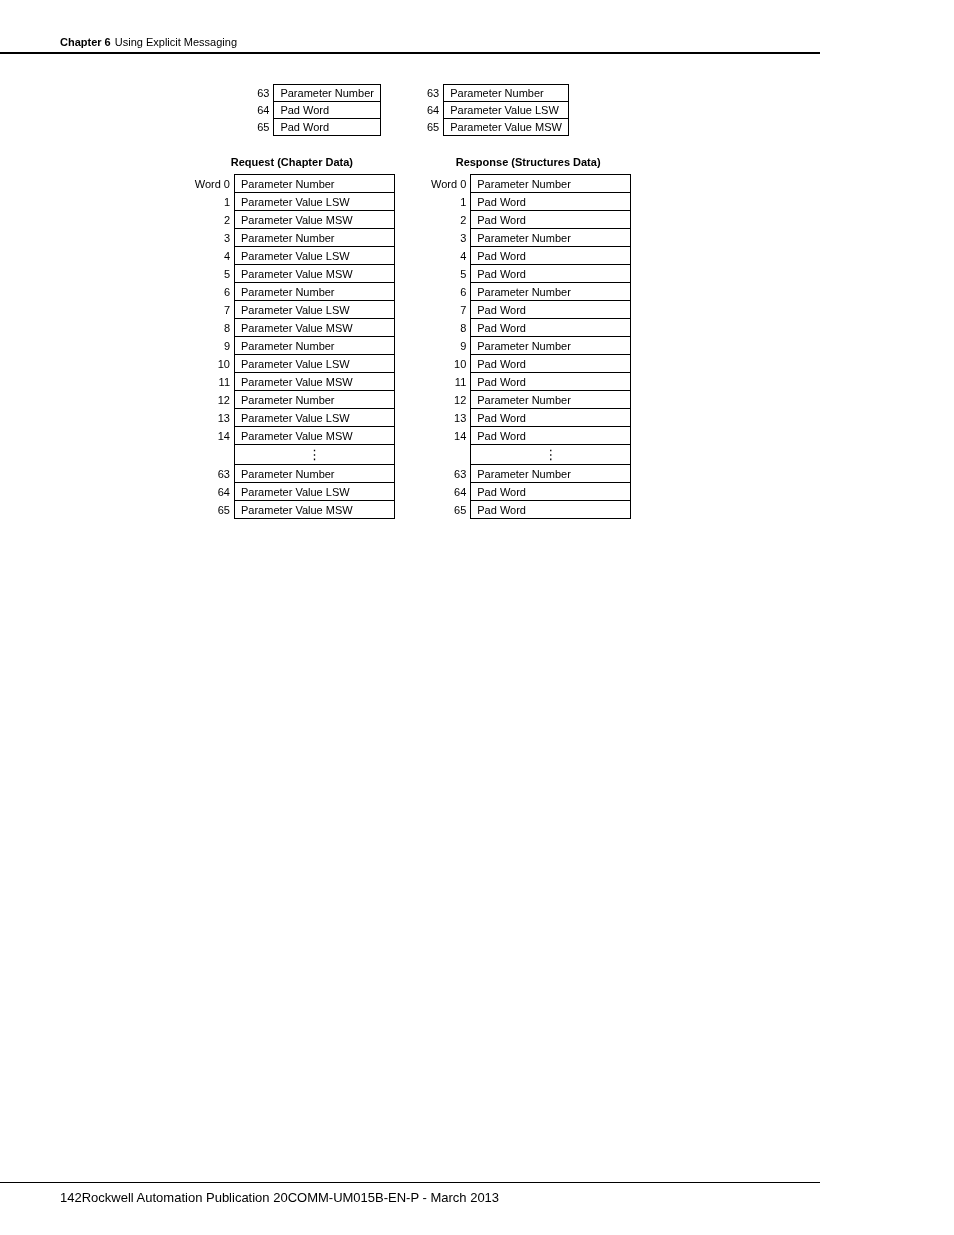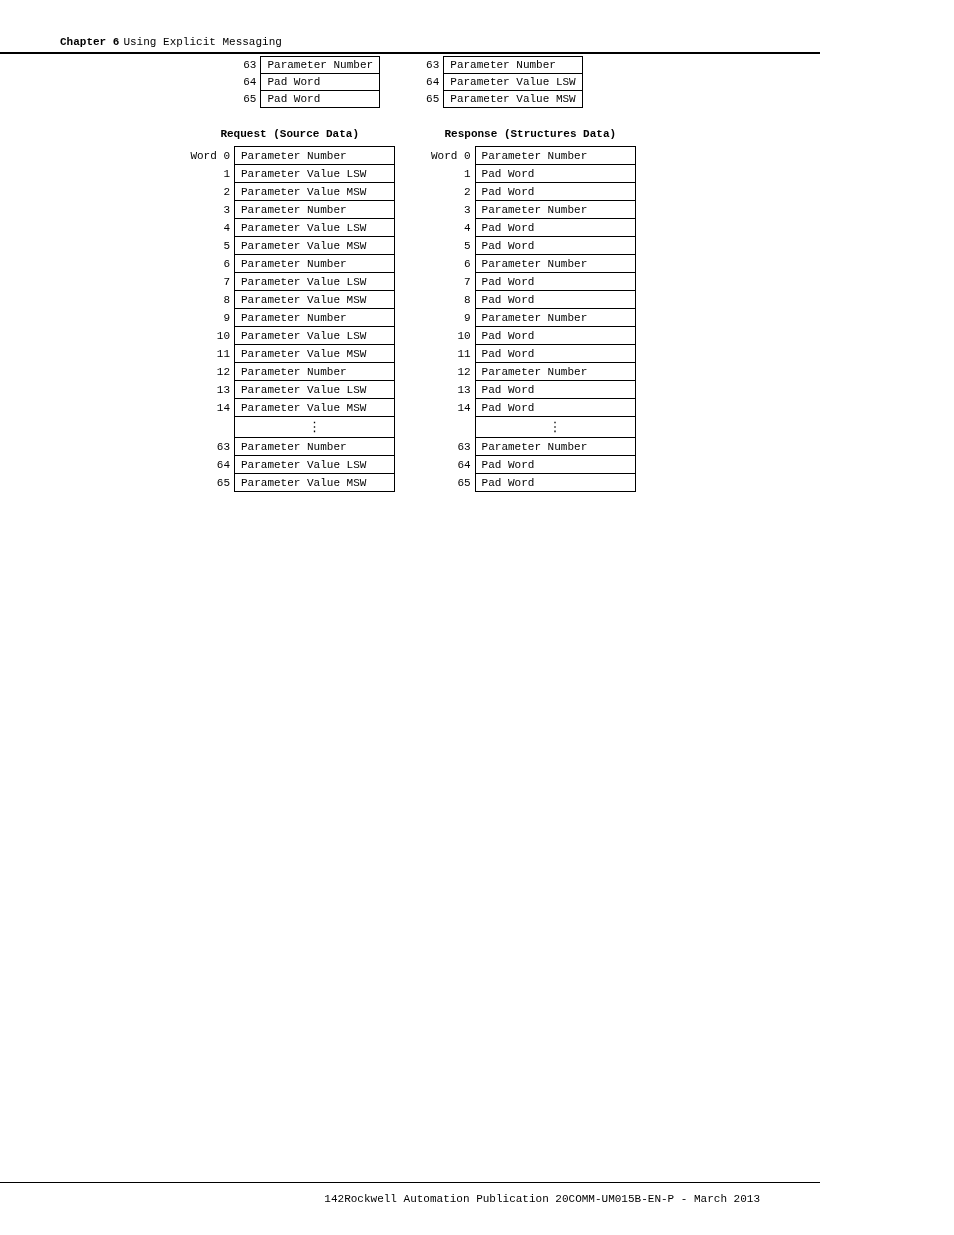--- a/index.html
+++ b/index.html
@@ -11,21 +11,20 @@
       width: 954px;
       min-height: 1235px;
       position: relative;
     }
 
     .page {
       width: 820px;
       min-height: 1235px;
       padding: 0;
       position: relative;
-      font-family: Liberation Mono, monospace;
     }
 
     
     .top-rule {
       width: 100%;
       height: 2px;
       background: #000;
       position: absolute;
       top: 52px;
       left: 0;
@@ -46,21 +45,21 @@
     }
 
     .header-title {
       font-size: 11px;
       margin-left: 4px;
     }
 
     
     .content {
       position: absolute;
-      top: 56px;
+      top: 84px;
       left: 60px;
       right: 60px;
     }
 
     
     .pre-figure-area {
       display: flex;
       gap: 40px;
       margin-bottom: 20px;
       justify-content: center;
@@ -150,22 +149,22 @@
       padding-right: 4px;
     }
 
     
     .footer {
       position: absolute;
       bottom: 30px;
       left: 60px;
       right: 60px;
       display: flex;
-      justify-content: flex-end;
-      font-size: 11px;
+      justify-content: flex-start;
+      font-size: 13px;
     }
 
     .footer-rule {
       width: 100%;
       height: 1px;
       background: #000;
       position: absolute;
       bottom: 52px;
       left: 0;
     }
@@ -219,21 +218,21 @@
               </tr>
             </tbody>
         </table>
       </div>
     </div>
 
 
     <div class="main-tables">
 
       <div class="table-section">
-        <div class="table-section-title">Request (Source Data)</div>
+        <div class="table-section-title">Request (Chapter Data)</div>
         <table class="data-table">
           <tbody id="request-table-body">
               <tr>
                 <td class="row-num">Word 0</td>
                 <td style="width:160px;">Parameter Number</td>
               </tr>
               <tr>
                 <td class="row-num">1</td>
                 <td style="width:160px;">Parameter Value LSW</td>
               </tr>

